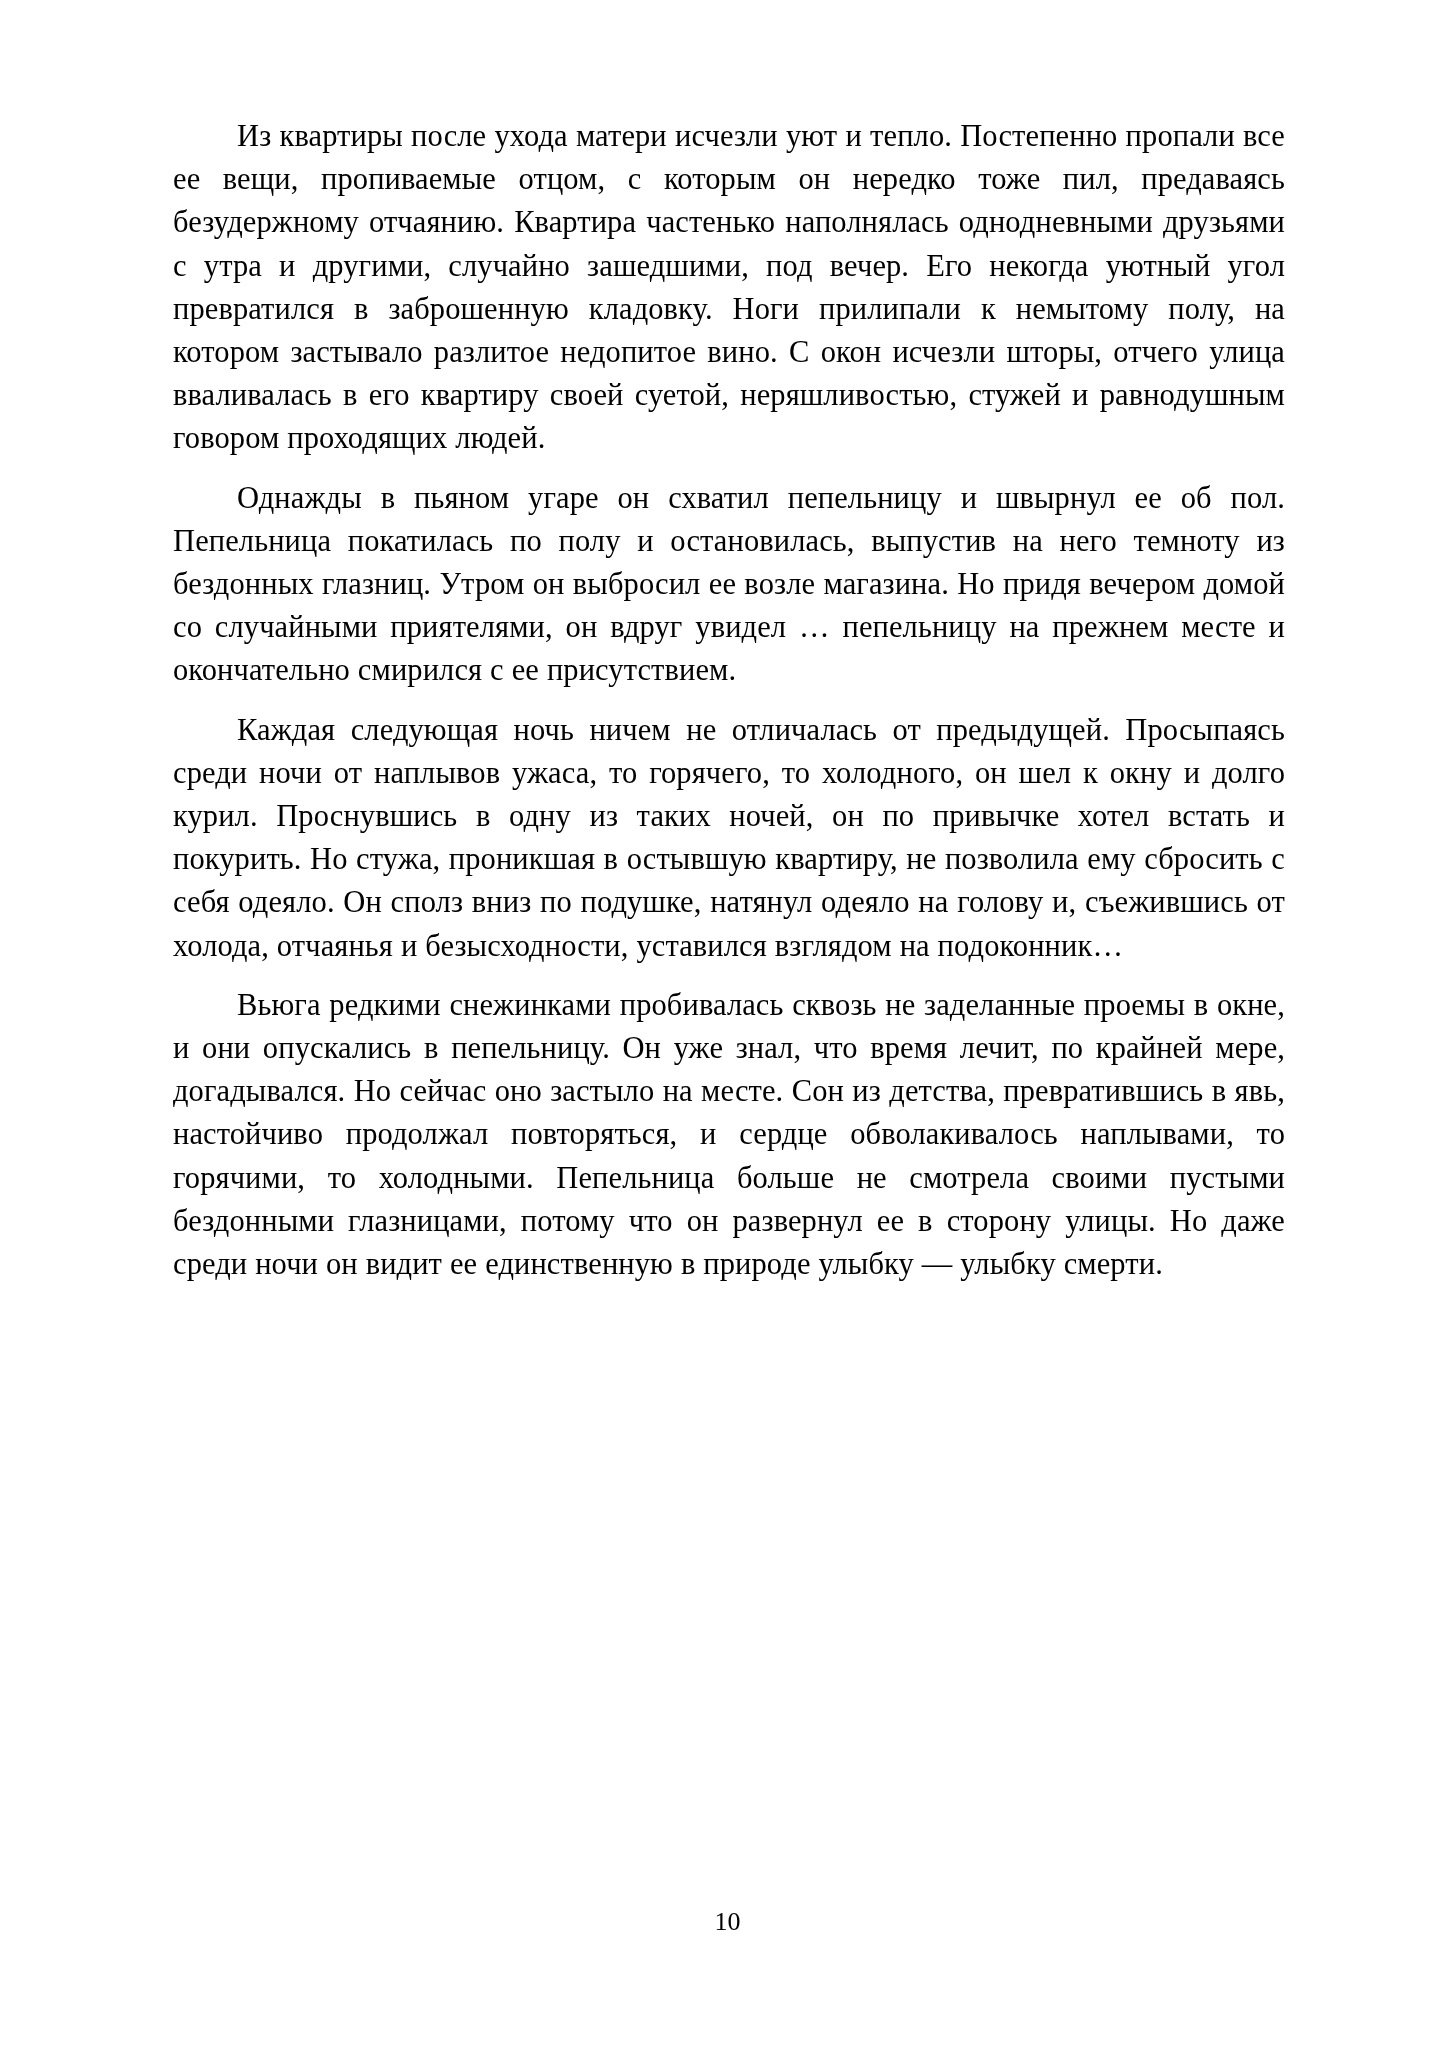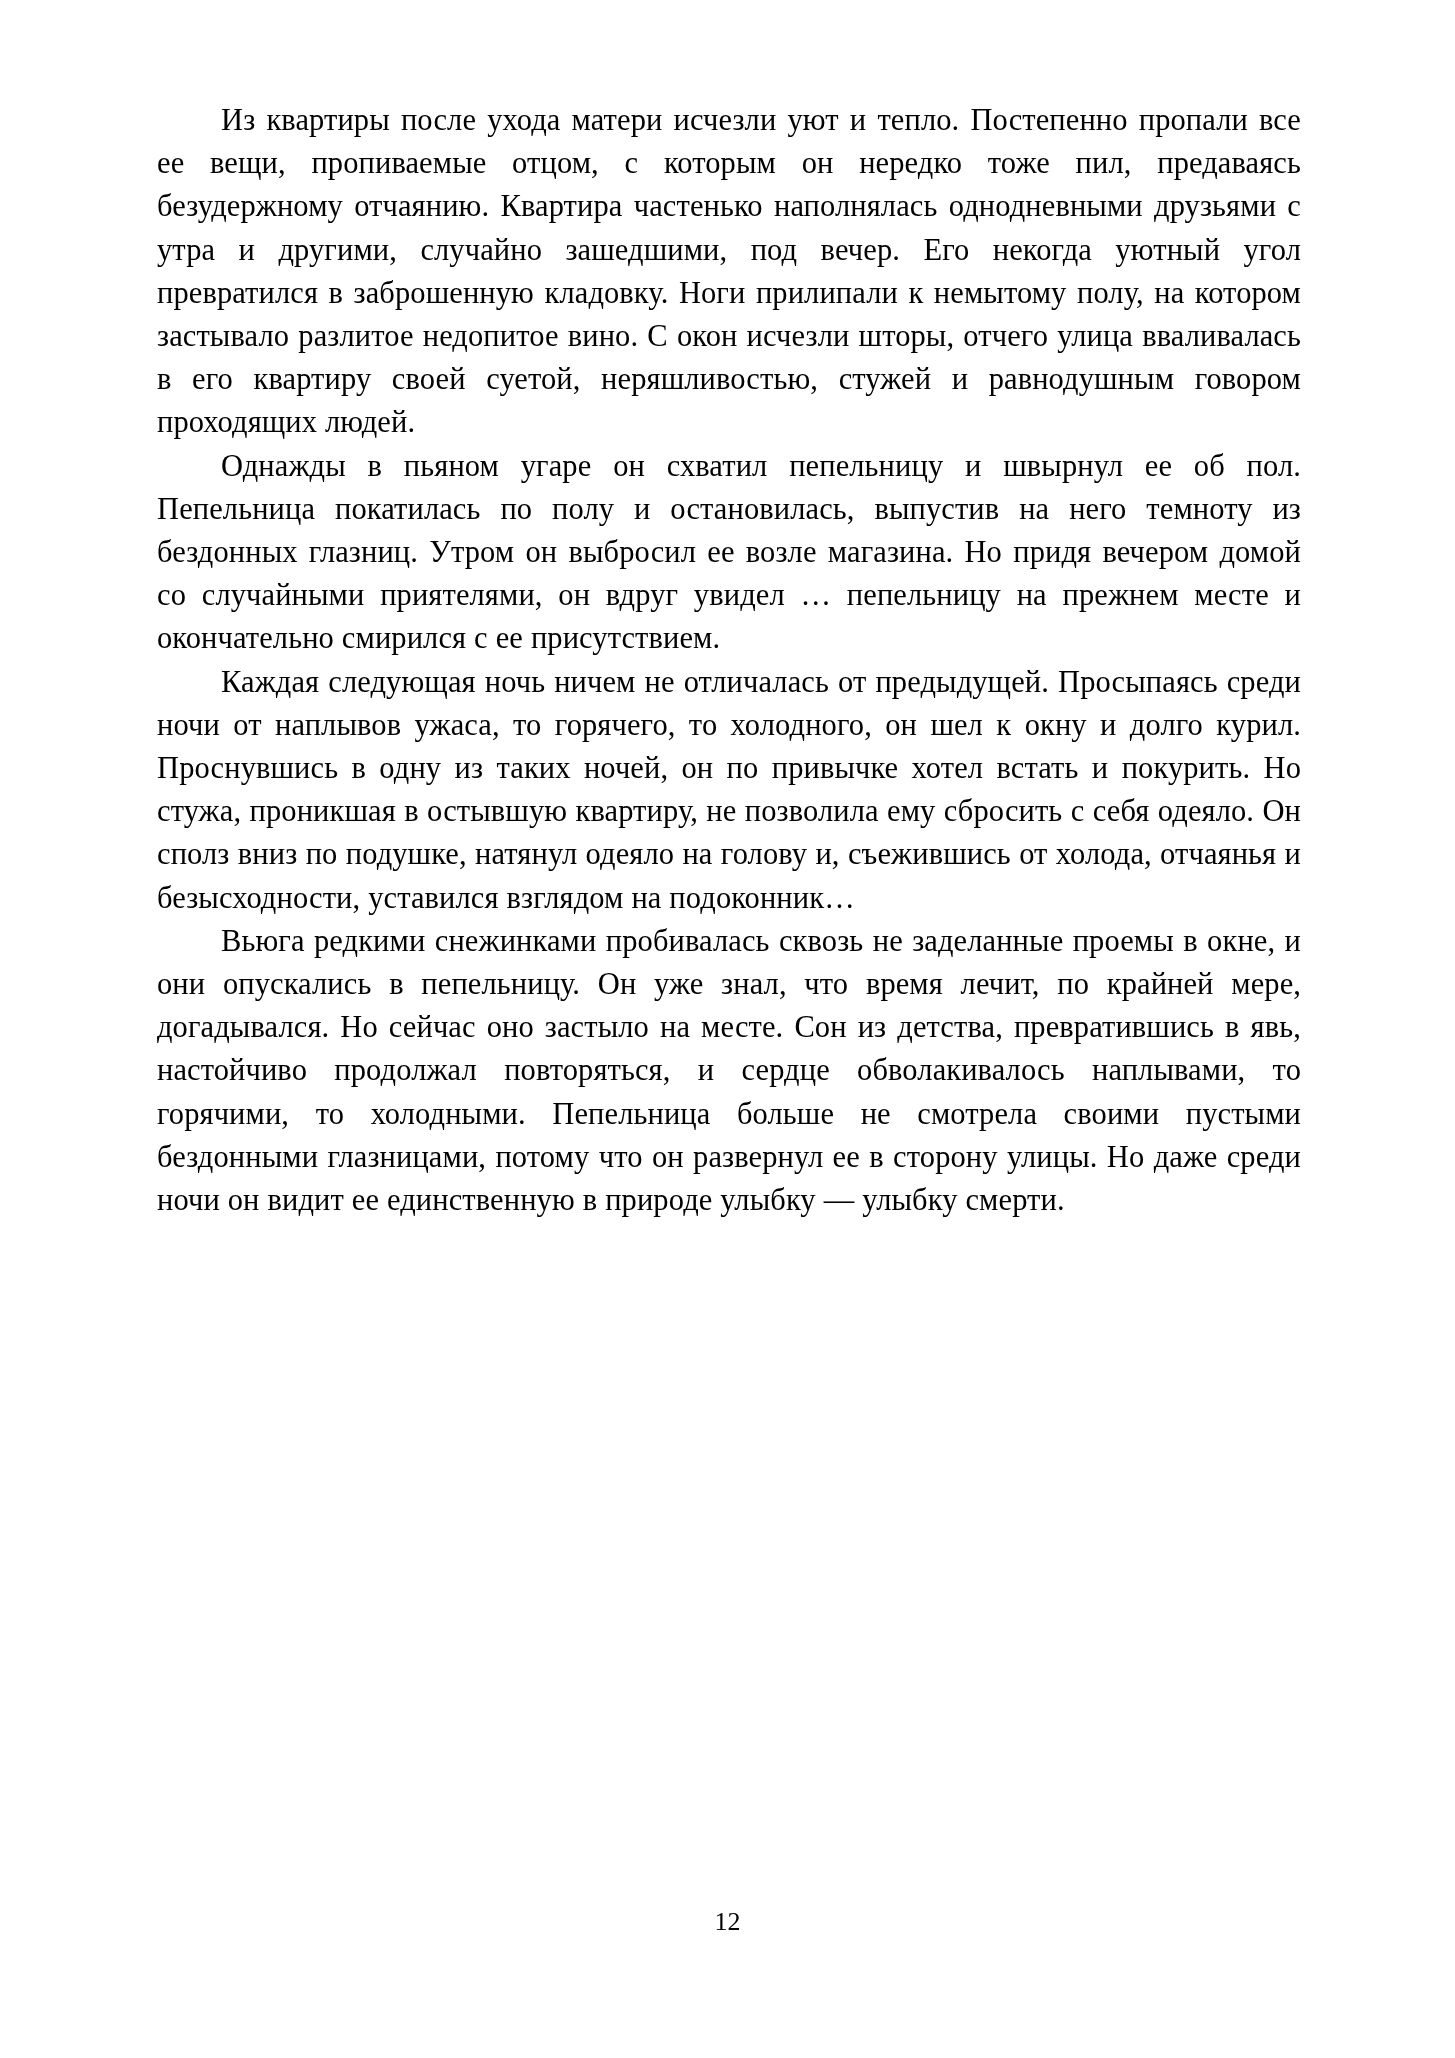--- a/index.html
+++ b/index.html
@@ -27,21 +27,21 @@
   }
 
   .text-block {
     position: absolute;
     left: 157px;
     top: 99px;
     width: 1144px;
   }
 
   .para {
-    margin: 0;
+    margin: 16px;
     padding: 0;
     text-align: justify;
     text-justify: inter-word;
     font-size: 30.5px;
     line-height: 43.2px;
     text-indent: 64px;
     letter-spacing: 0.1px;
     word-spacing: 0.2px;
     hyphens: none;
     -webkit-hyphens: none;
@@ -70,15 +70,15 @@
 
 <div class="page">
 
   <div class="text-block">
     <p class="para">Из квартиры после ухода матери исчезли уют и тепло. Постепенно пропали все ее вещи, пропиваемые отцом, с которым он нередко тоже пил, предаваясь безудержному отчаянию. Квартира частенько наполнялась однодневными друзьями с утра и другими, случайно зашедшими, под вечер. Его некогда уютный угол превратился в заброшенную кладовку. Ноги прилипали к немытому полу, на котором застывало разлитое недопитое вино. С окон исчезли шторы, отчего улица вваливалась в его квартиру своей суетой, неряшливостью, стужей и равнодушным говором проходящих людей.</p>
     <p class="para">Однажды в пьяном угаре он схватил пепельницу и швырнул ее об пол. Пепельница покатилась по полу и остановилась, выпустив на него темноту из бездонных глазниц. Утром он выбросил ее возле магазина. Но придя вечером домой со случайными приятелями, он вдруг увидел … пепельницу на прежнем месте и окончательно смирился с ее присутствием.</p>
     <p class="para">Каждая следующая ночь ничем не отличалась от предыдущей. Просыпаясь среди ночи от наплывов ужаса, то горячего, то холодного, он шел к окну и долго курил. Проснувшись в одну из таких ночей, он по привычке хотел встать и покурить. Но стужа, проникшая в остывшую квартиру, не позволила ему сбросить с себя одеяло. Он сполз вниз по подушке, натянул одеяло на голову и, съежившись от холода, отчаянья и безысходности, уставился взглядом на подоконник…</p>
     <p class="para">Вьюга редкими снежинками пробивалась сквозь не заделанные проемы в окне, и они опускались в пепельницу. Он уже знал, что время лечит, по крайней мере, догадывался. Но сейчас оно застыло на месте. Сон из детства, превратившись в явь, настойчиво продолжал повторяться, и сердце обволакивалось наплывами, то горячими, то холодными. Пепельница больше не смотрела своими пустыми бездонными глазницами, потому что он развернул ее в сторону улицы. Но даже среди ночи он видит ее единственную в природе улыбку — улыбку смерти.</p>
   </div>
 
-  <div class="page-number">12</div>
+  <div class="page-number">10</div>
 
 </div>
 
 </body></html>

